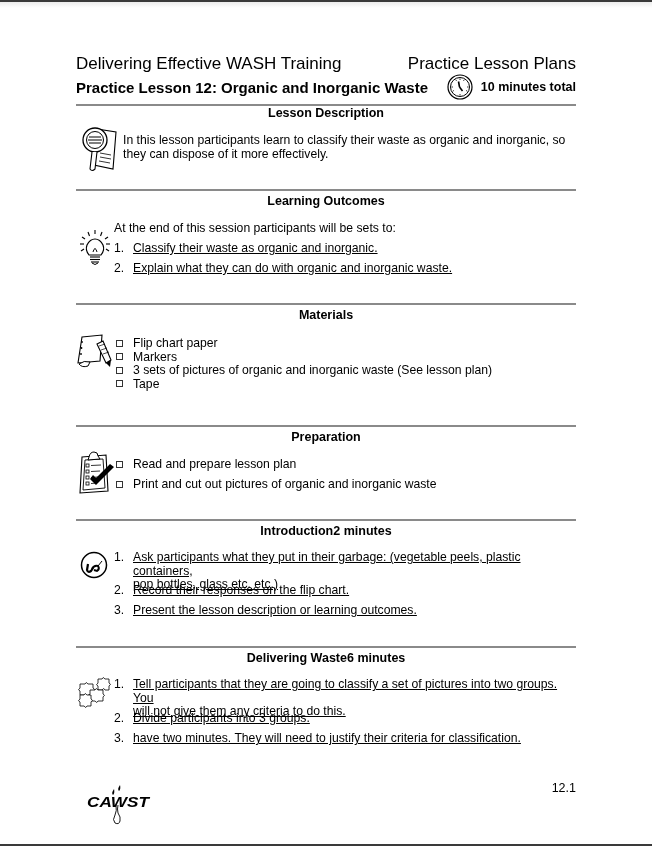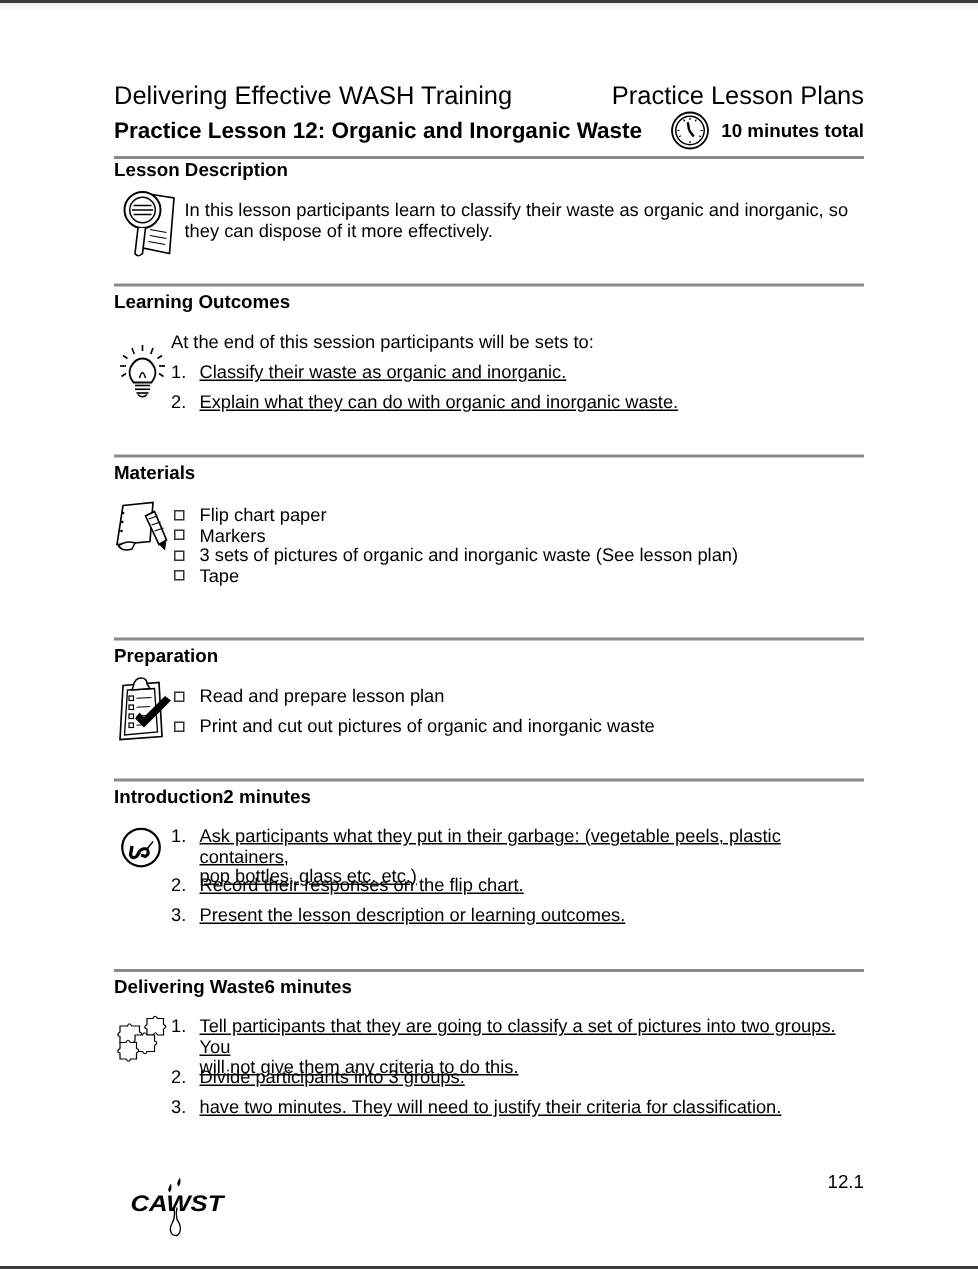--- a/index.html
+++ b/index.html
@@ -14,21 +14,21 @@
 
     .running-header { position: absolute; top: 38px; left: 0; width: 500px; height: 14px; font-size: 17px; display: flex; justify-content: space-between; margin-top: 16px; }
 
     .title-row { position: absolute; top: 72px; left: 0; width: 500px; height: 30px; display: flex; align-items: center; justify-content: space-between; }
     .lesson-title { font-size: 15px; font-weight: bold; }
     .total-time { display: flex; align-items: center; gap: 8px; font-size: 12.5px; font-weight: bold; }
     .clock { width: 26px; height: 26px; }
 
     .rule { position: absolute; left: 0; width: 500px; height: 1.5px; background: #8a8a8a; }
 
-    .section-heading { position: absolute; left: 0; width: 500px; font-size: 12.5px; font-weight: bold; display: flex; justify-content: flex-start; }
+    .section-heading { position: absolute; left: 0; width: 500px; font-size: 12.5px; font-weight: bold; display: flex; justify-content: center; }
 
     .icon { position: absolute; left: 0; }
 
     .para { position: absolute; font-size: 12.2px; line-height: 14px; }
 
     .numlist { position: absolute; left: 38px; width: 460px; font-size: 12.2px; line-height: 13.5px; }
     .numlist .item { display: flex; position: absolute; left: 0; width: 460px; }
     .numlist .num { width: 19px; flex: none; }
     .numlist .txt { flex: 1; text-decoration: underline; }
 

